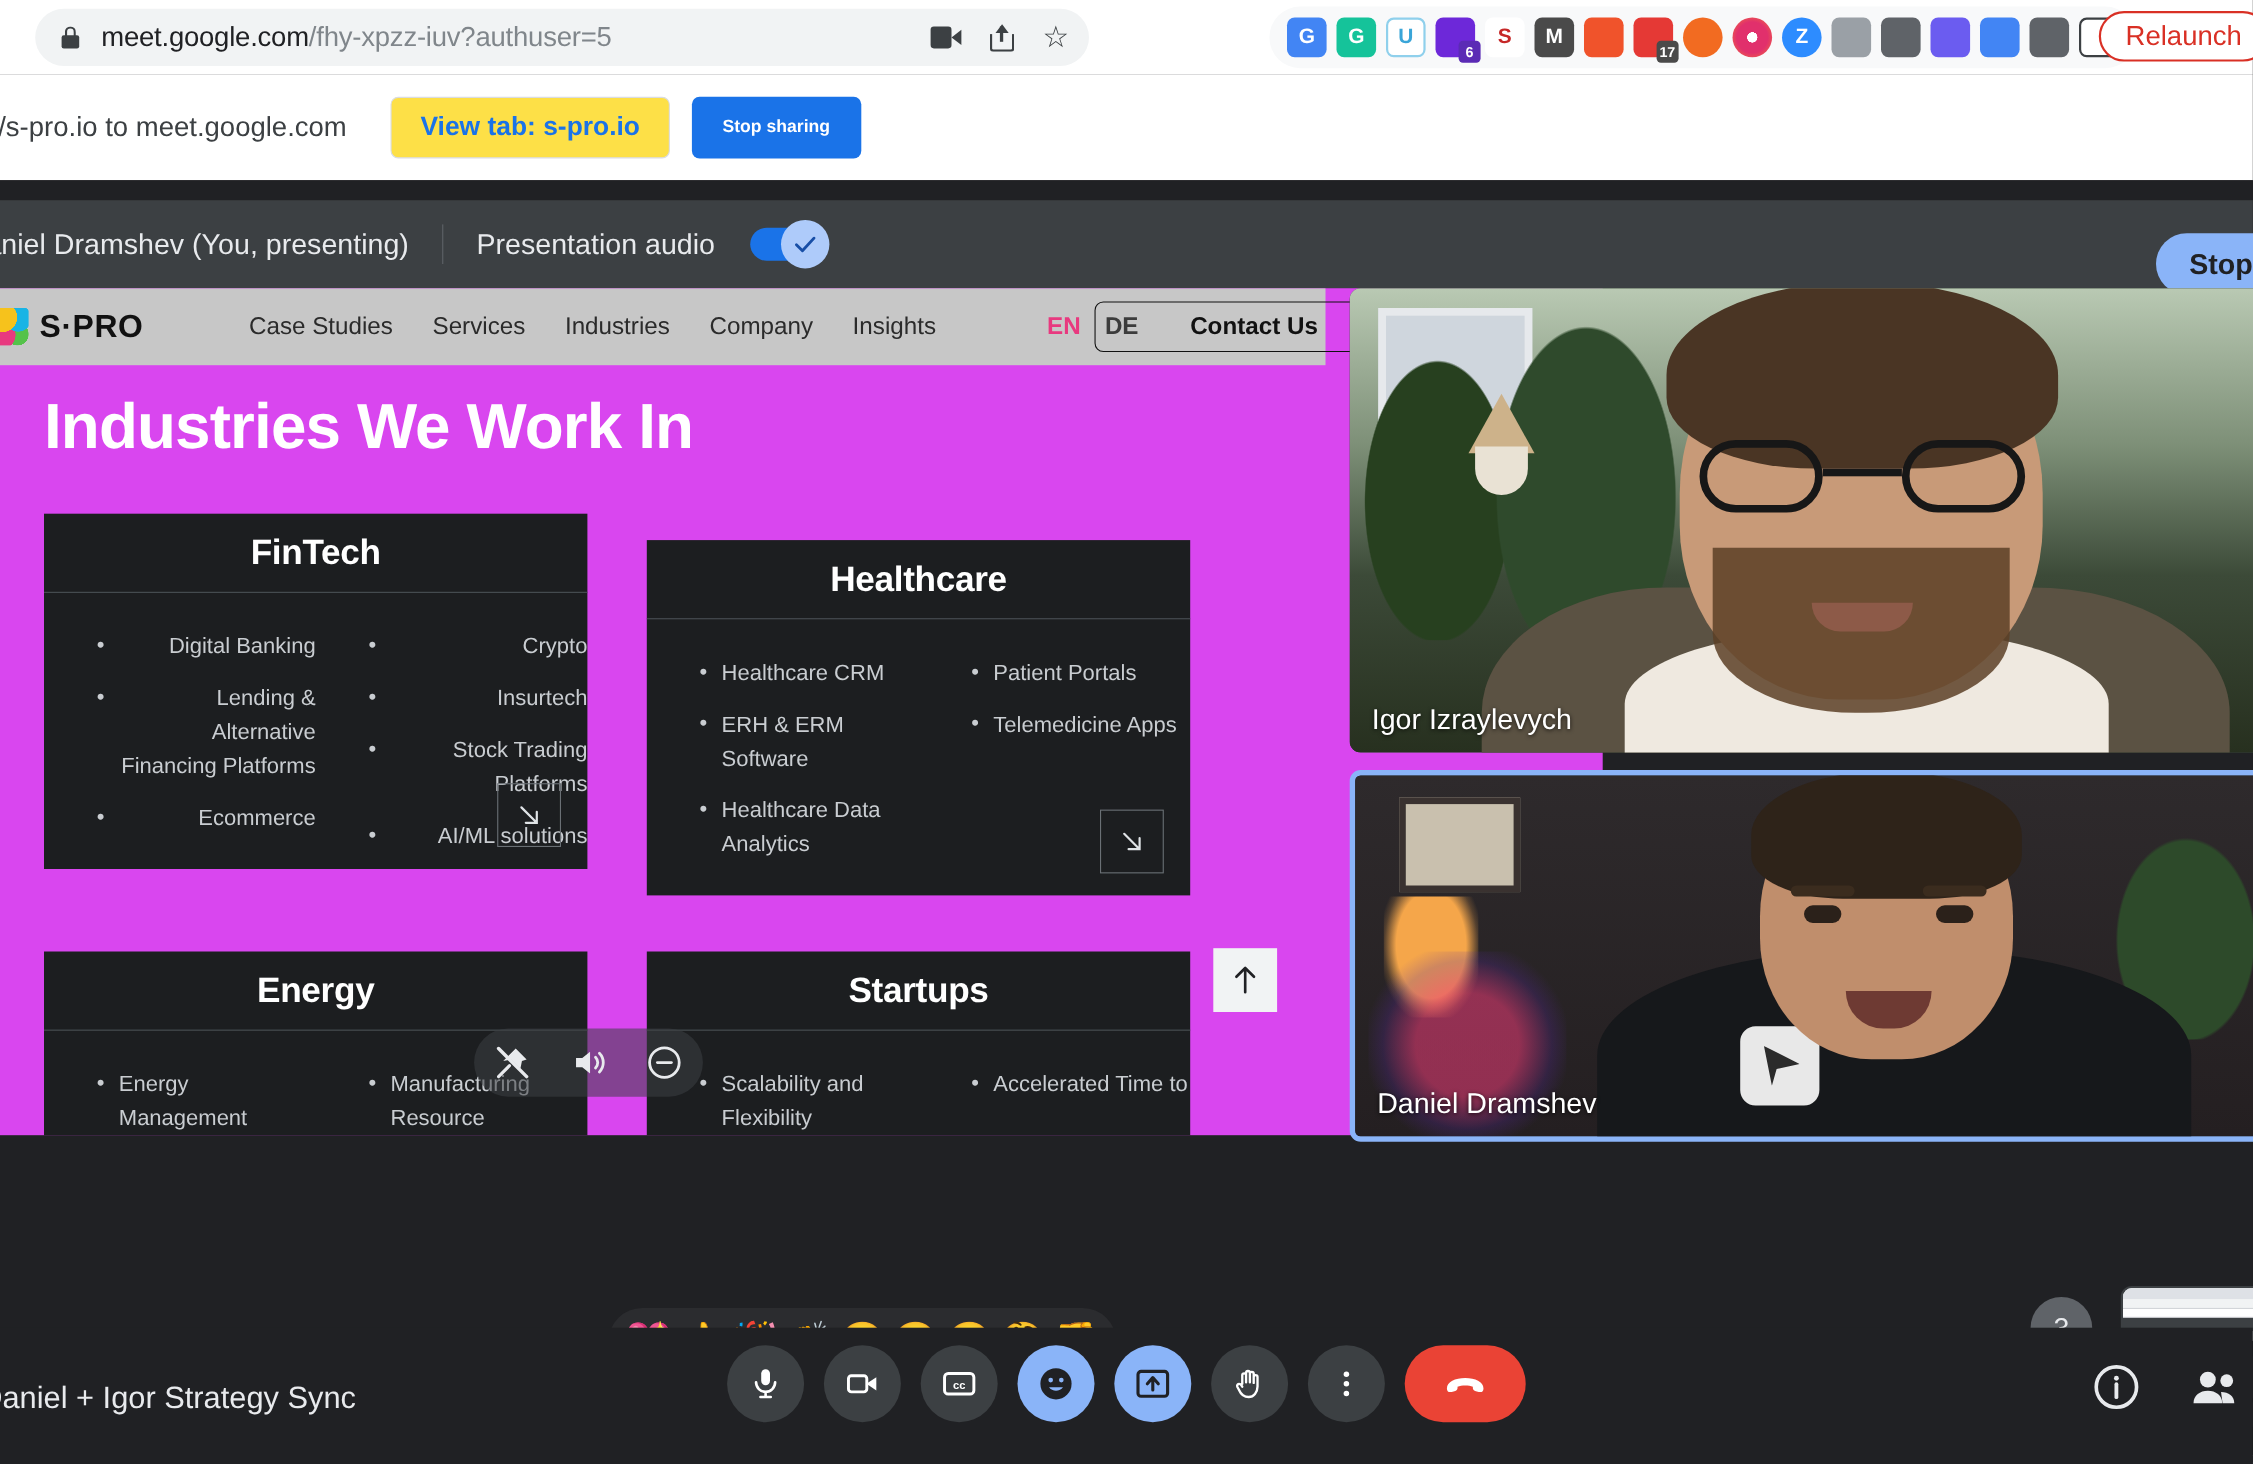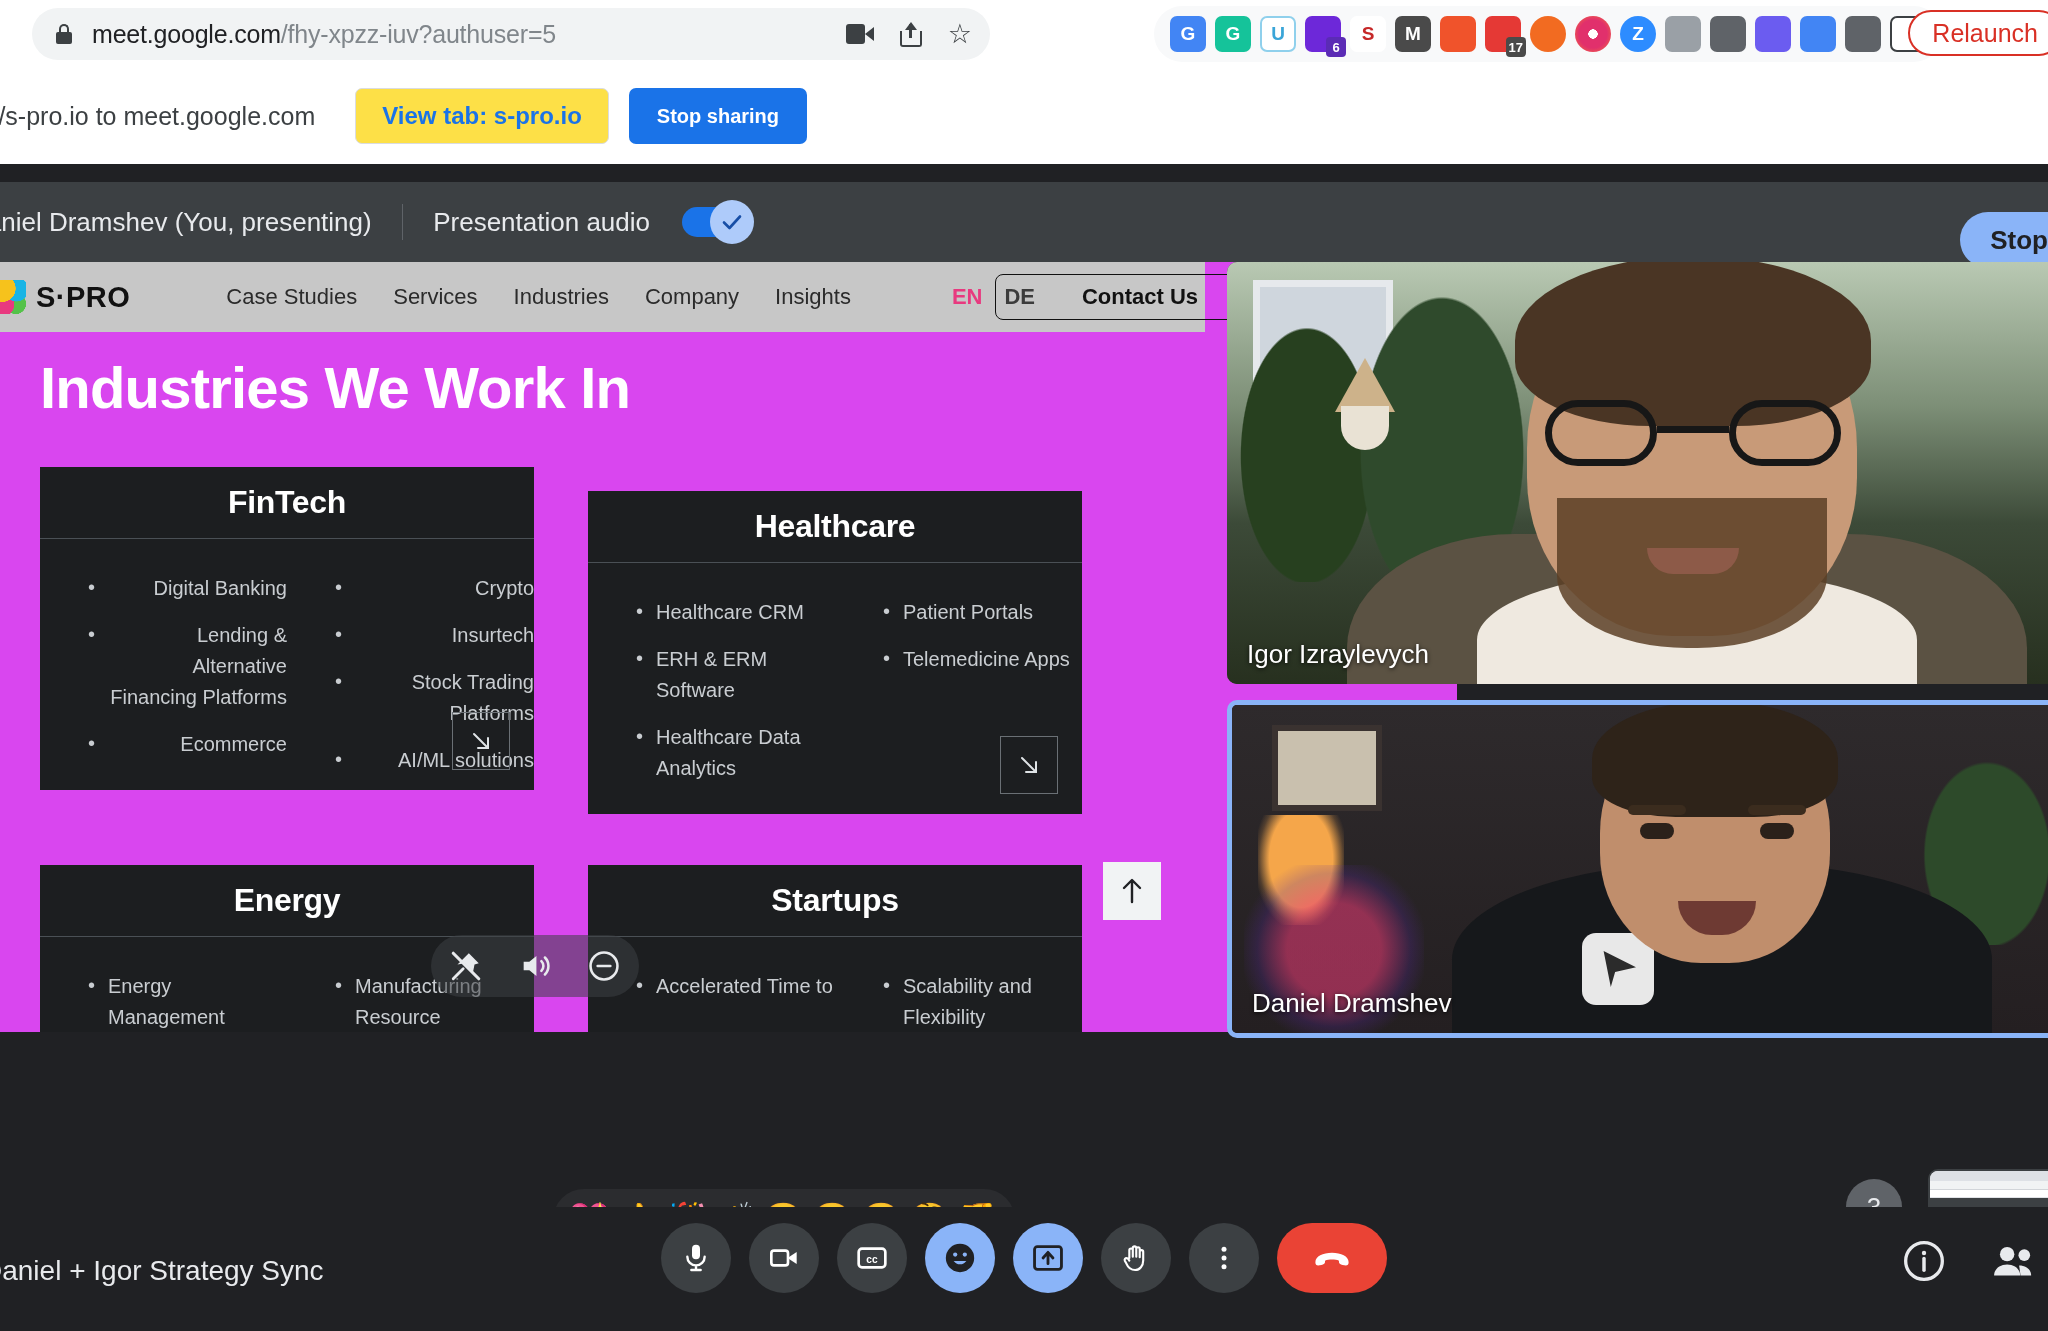--- a/index.html
+++ b/index.html
@@ -79,21 +79,21 @@
   }
   .share-msg { font-size: 25px; color: #3c4043; margin-left: -28px; white-space: nowrap; }
   .viewtab-btn {
     margin-left: 40px; height: 56px; border: 1.5px solid #dadce0; border-radius: 7px;
     display: flex; align-items: center; padding: 0 26px;
     color: #1a73e8; font-size: 24px; font-weight: bold; background: #fde047;
   }
   .stop-btn {
     margin-left: 20px; height: 56px; border-radius: 7px; background: #1a73e8;
     display: flex; align-items: center; padding: 0 28px;
-    color: #fff; font-size: 20px; font-weight: bold;
+    color: #fff; font-size: 16px; font-weight: bold;
   }
 
   
   .meet-root { position: absolute; left: 0; top: 164px; width: 2048px; height: 1167px; background: #202124; }
   .meet-gap { position: absolute; left: 0; top: 0; width: 2048px; height: 18px; background: #202124; }
   .present-bar {
     position: absolute; left: 0; top: 18px; width: 2048px; height: 80px;
     background: #3c4043; display: flex; align-items: center;
   }
   .present-name { font-size: 26px; color: #e8eaed; margin-left: -32px; white-space: nowrap; }
@@ -478,26 +478,26 @@
         </div>
       </div>
 
       <div class="icard c3">
         <div class="icard-head">
             <span>Startups</span>
           </div>
         <div class="icard-cols">
           <div class="icard-col">
               <ul>
+            <li>Scalability and Flexibility</li>
+          </ul>
+            </div>
+          <div class="icard-col">
+              <ul>
             <li>Accelerated Time to</li>
-          </ul>
-            </div>
-          <div class="icard-col">
-              <ul>
-            <li>Scalability and Flexibility</li>
           </ul>
             </div>
         </div>
       </div>
     </div>
 
     <div class="scroll-top-btn">
       <svg width="26" height="30" viewBox="0 0 26 30">
           <path d="M13 26 L13 5 M5 12 L13 4 L21 12" stroke="#202124" stroke-width="2.4" fill="none" stroke-linecap="round" stroke-linejoin="round"></path>
         </svg>

